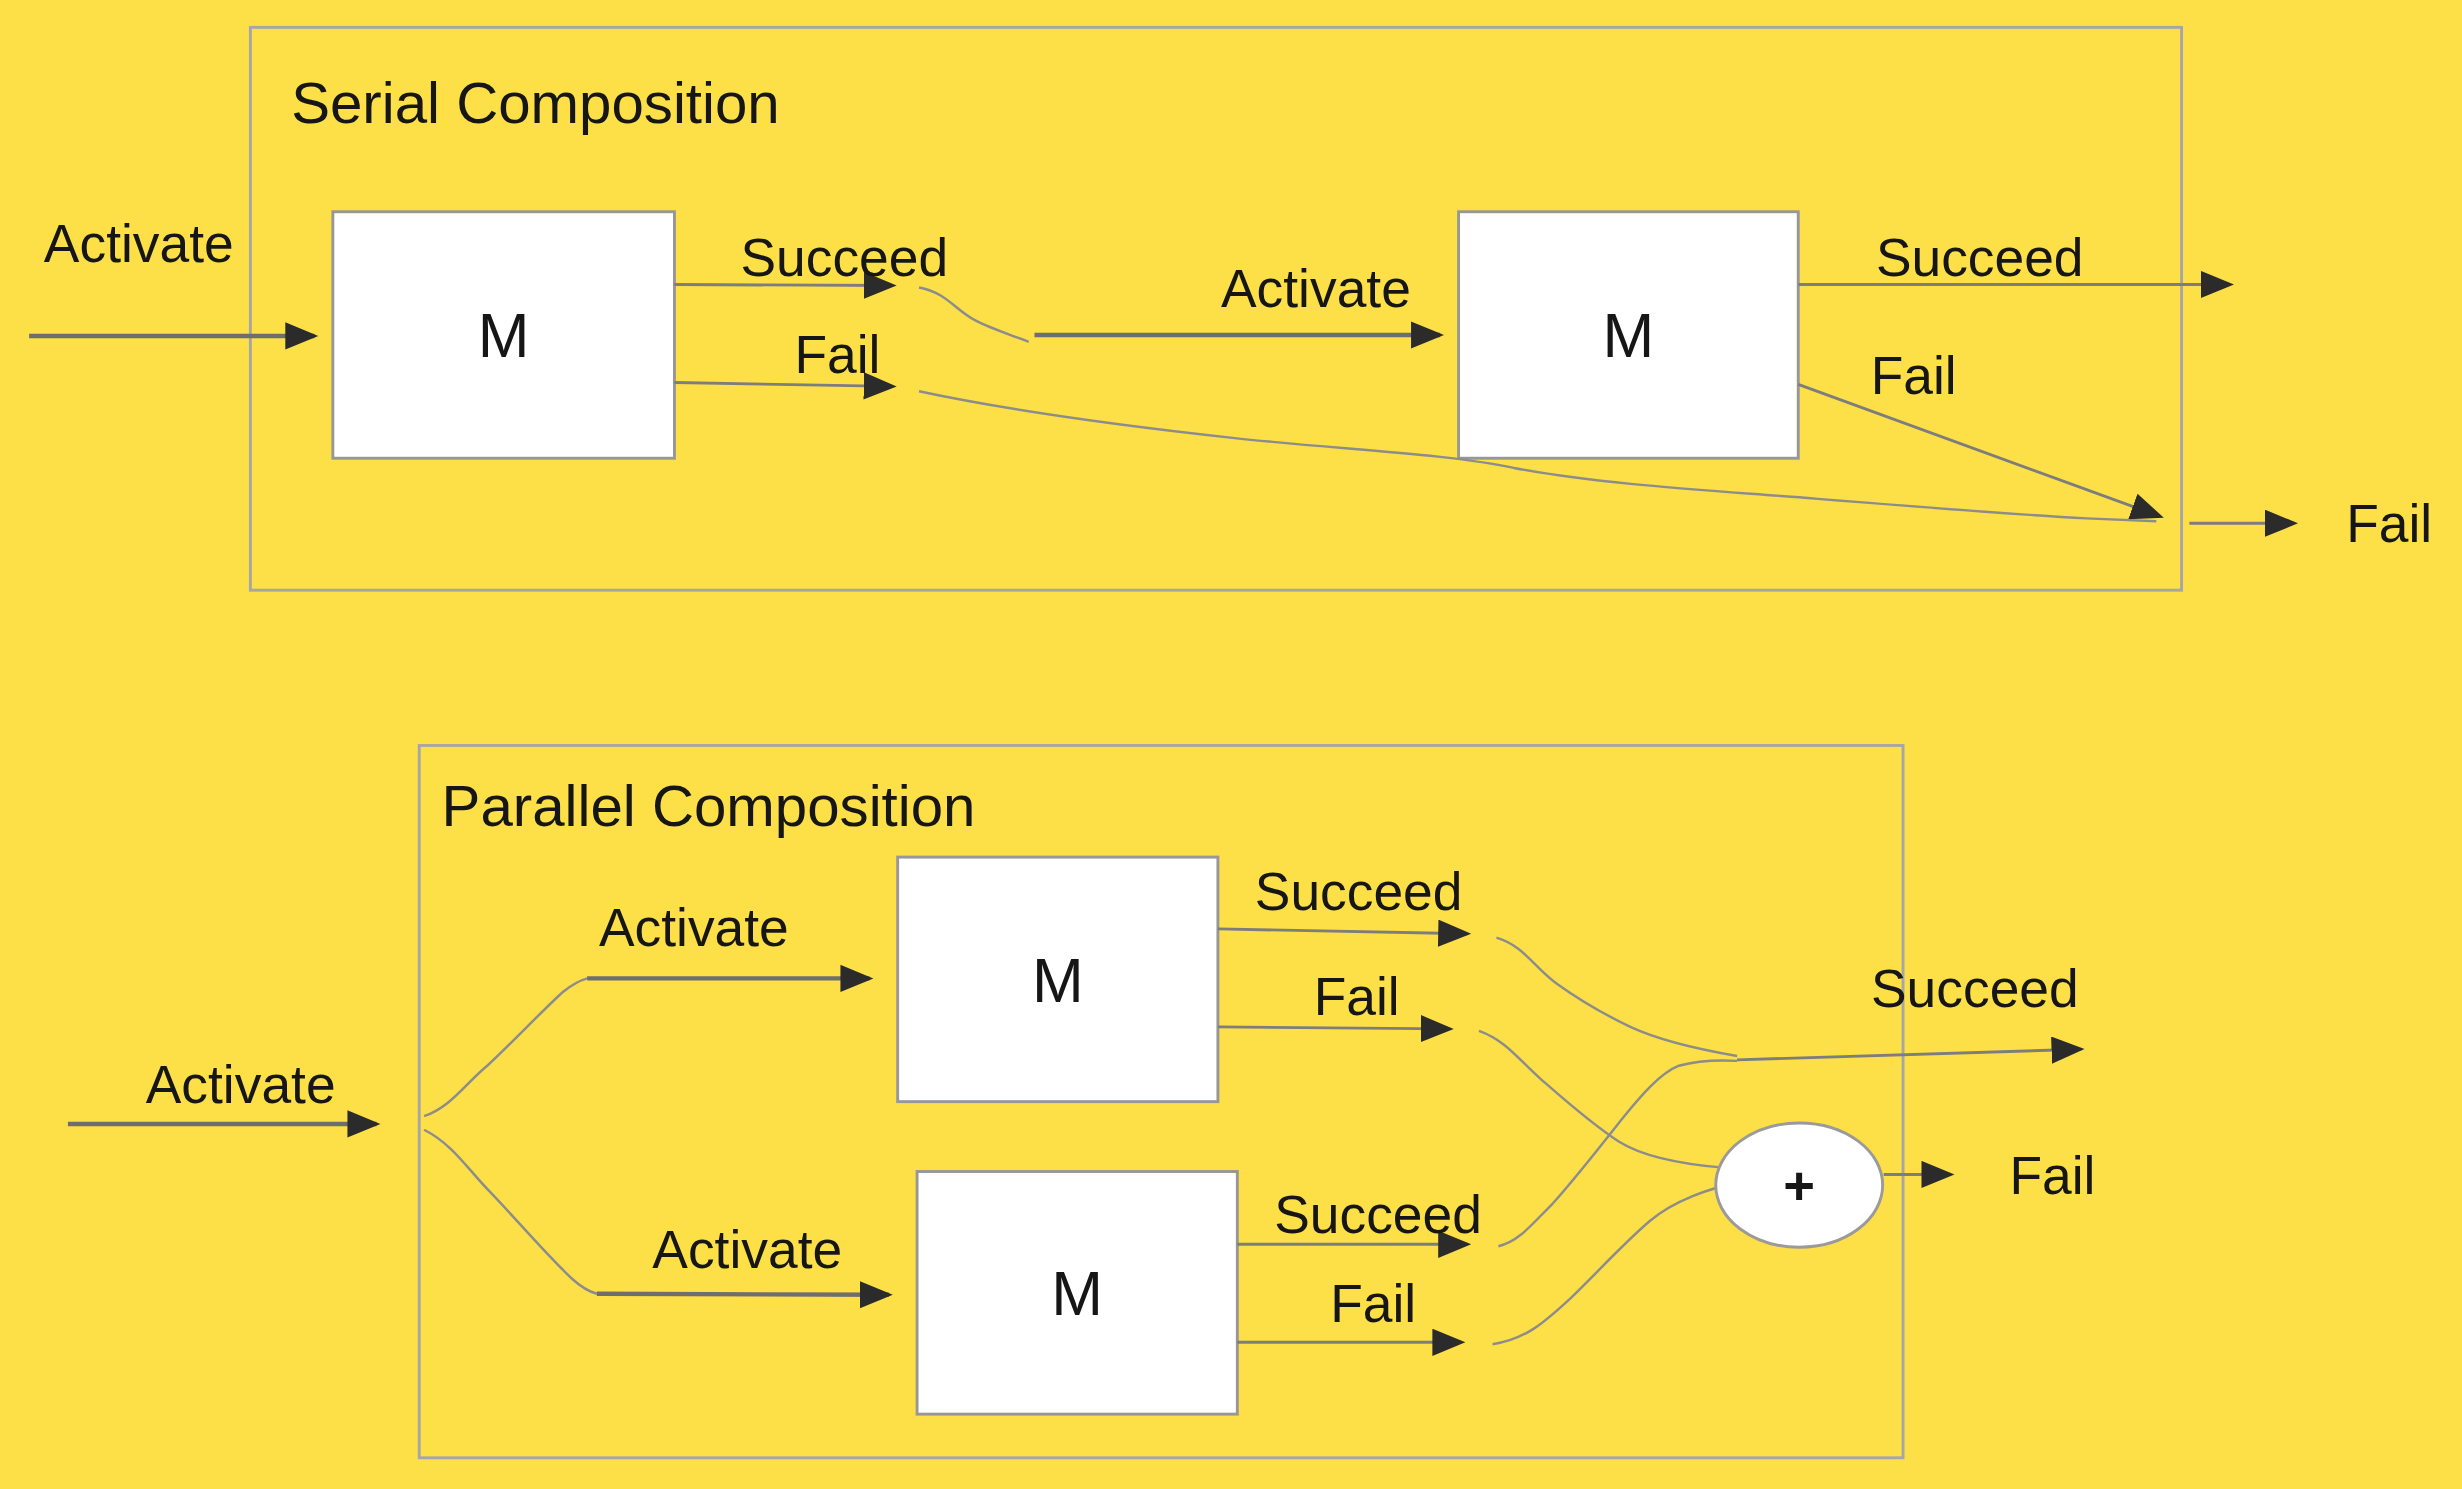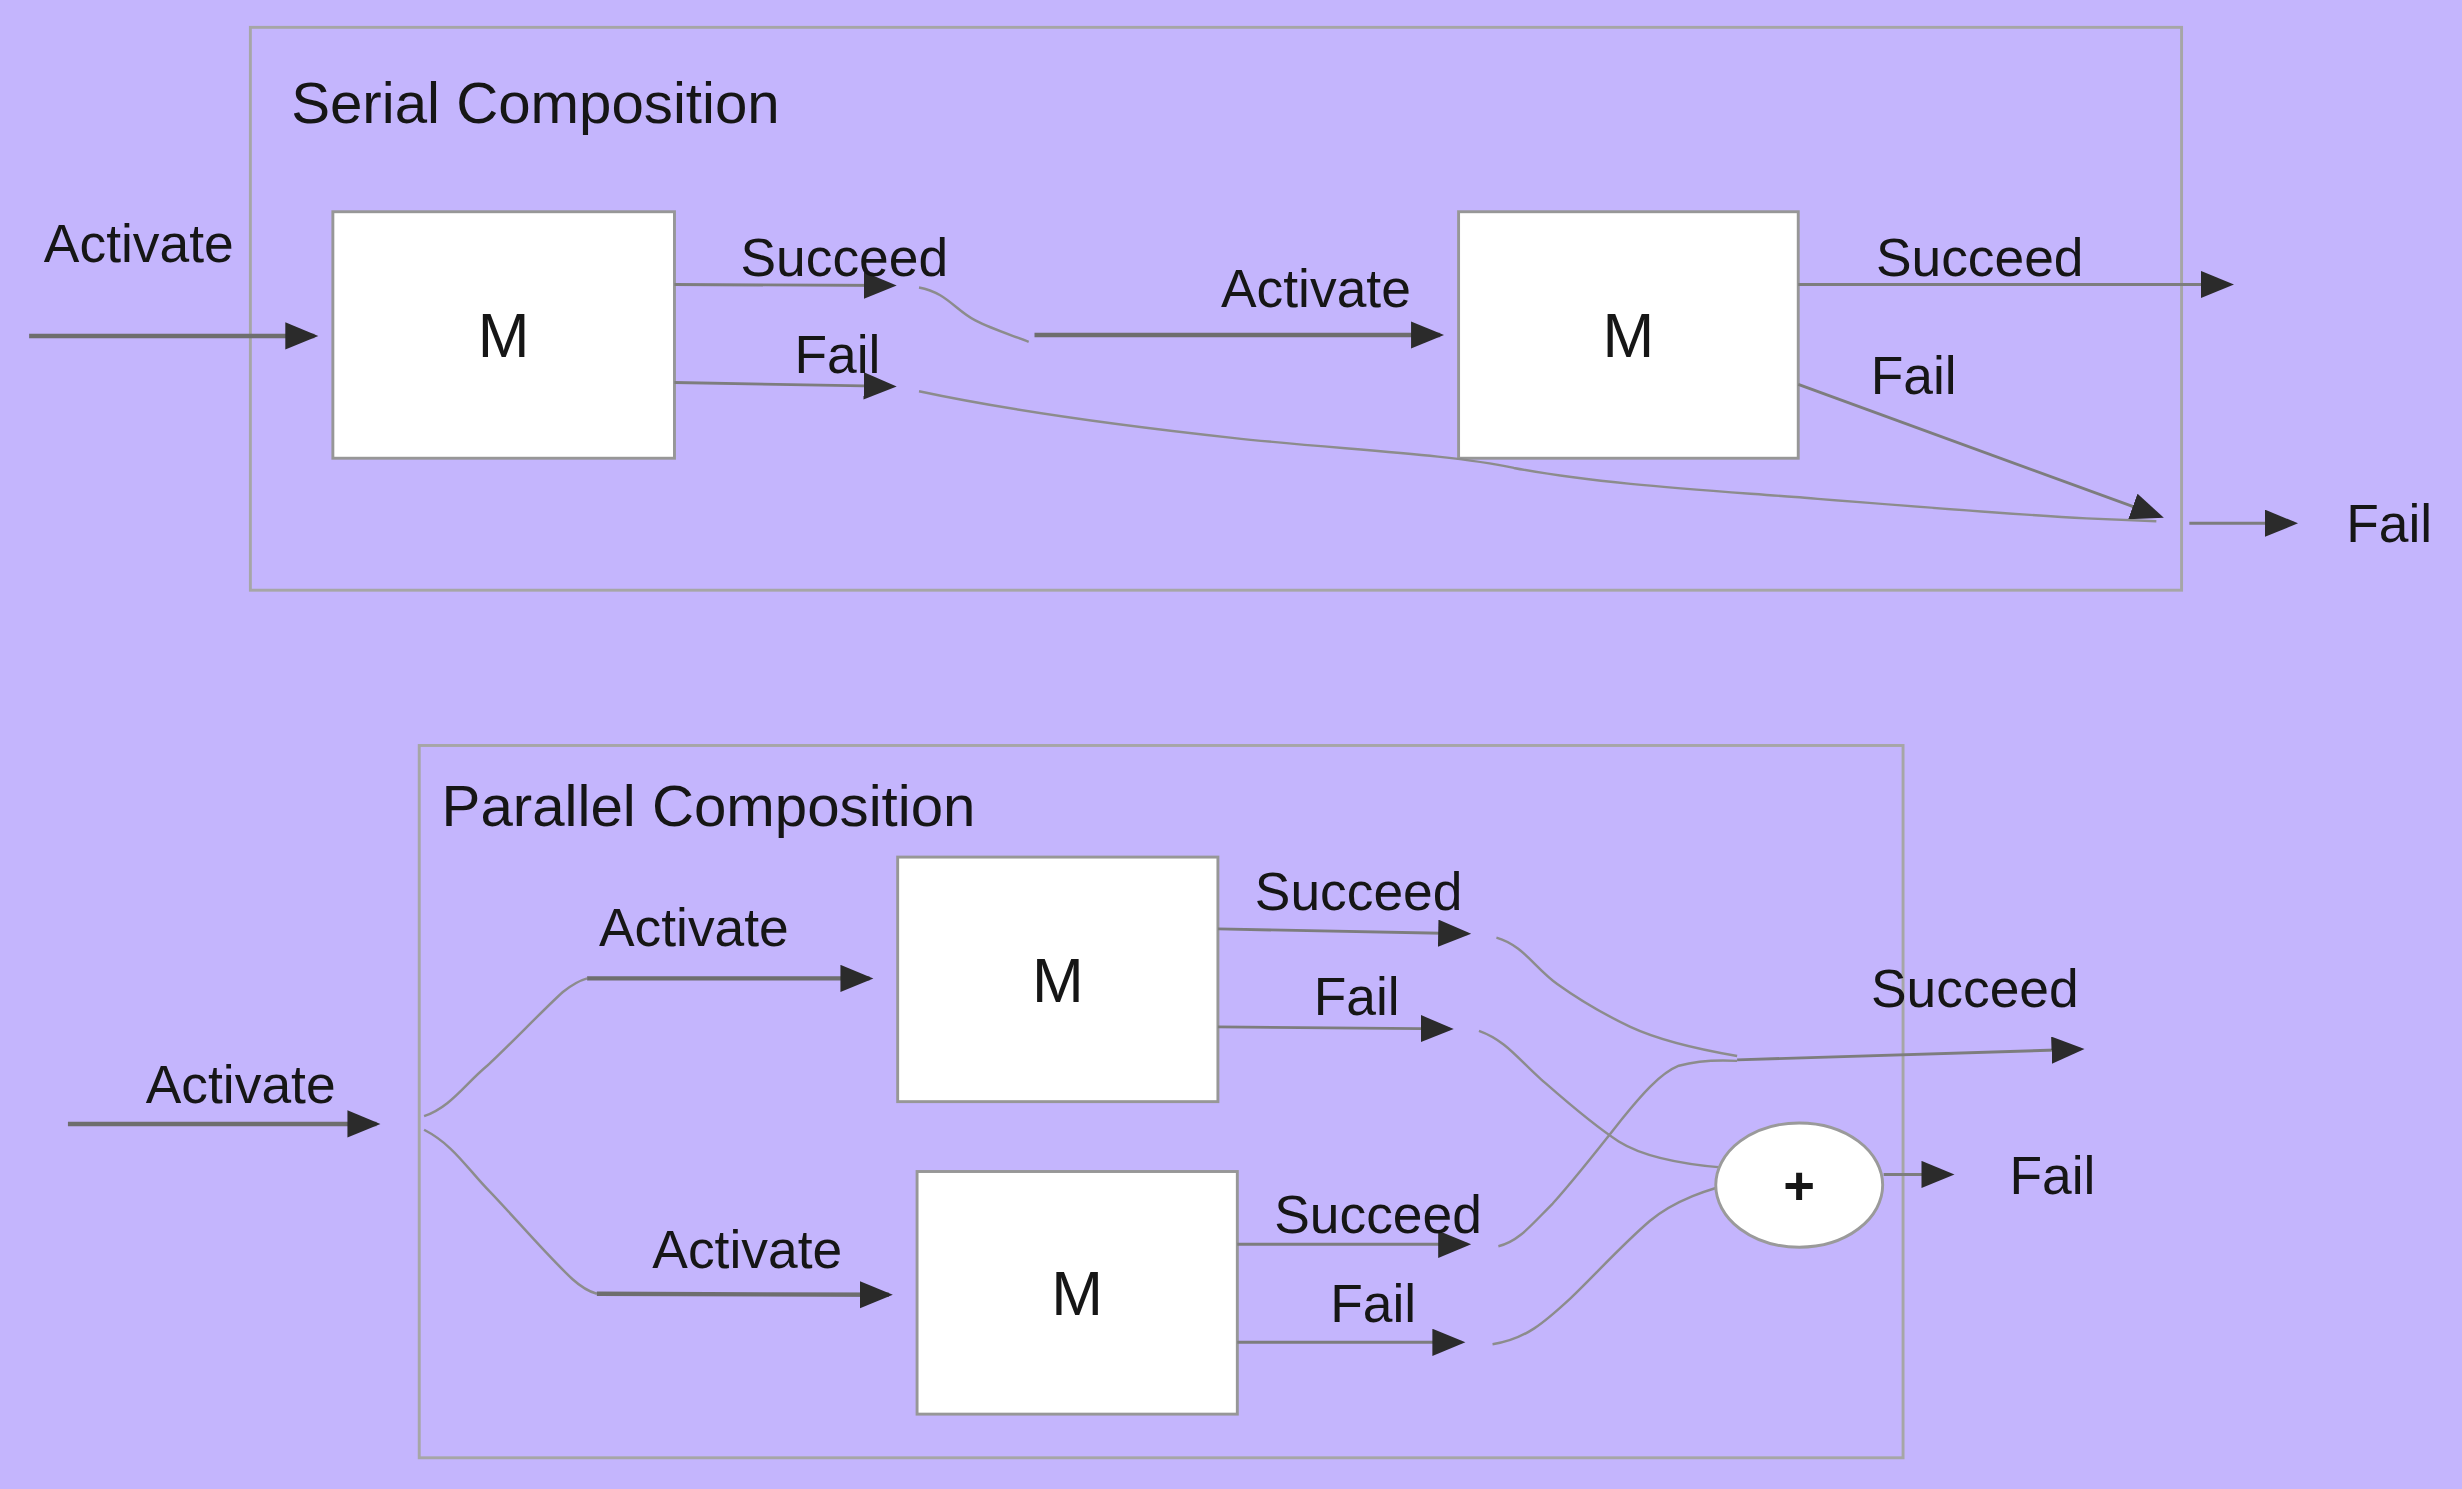--- a/index.html
+++ b/index.html
@@ -4,21 +4,21 @@
 <style>
   html, body {
     margin: 0;
     padding: 0;
     background: #ffffff;
   }
   .stage {
     position: relative;
     width: 2463px;
     height: 1490px;
-    background: #c4b5fd;
+    background: #fde047;
     overflow: hidden;
   }
   svg { display: block; }
   text {
     font-family: "Liberation Sans", sans-serif;
     fill: #161616;
   }
   .title-text   { font-size: 60px; }
   .label-text   { font-size: 55px; }
   .module-text  { font-size: 64px; }

